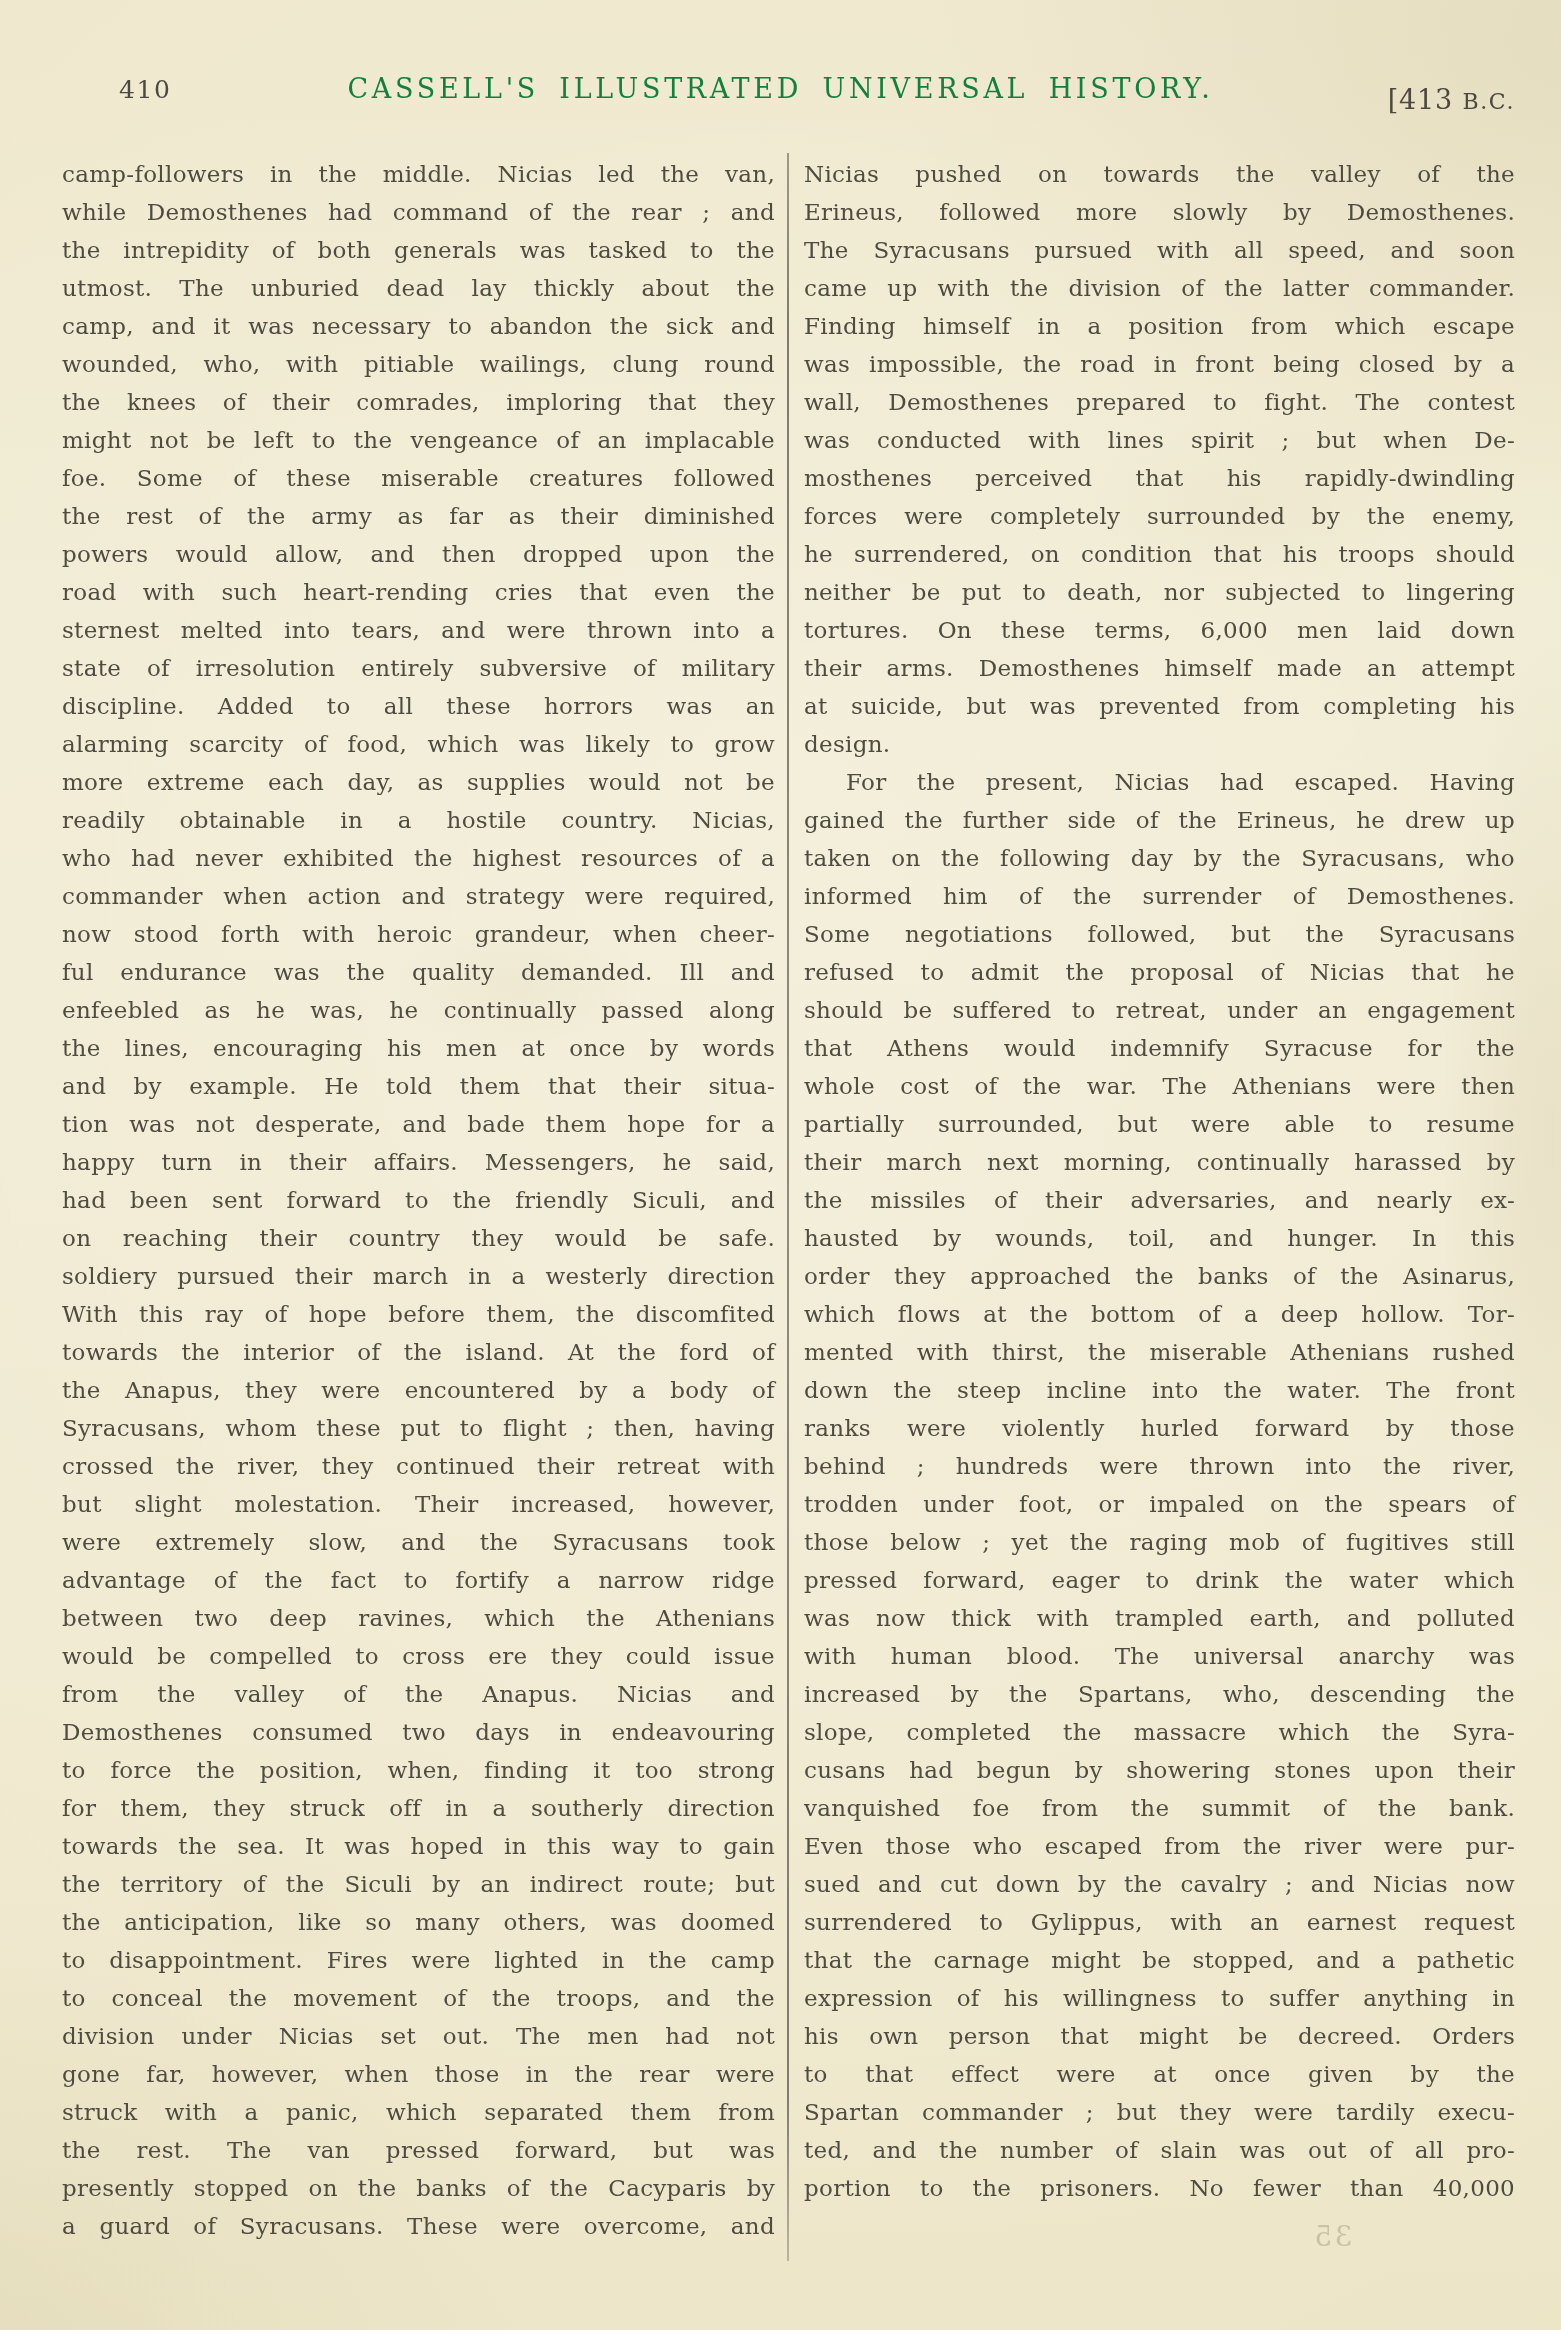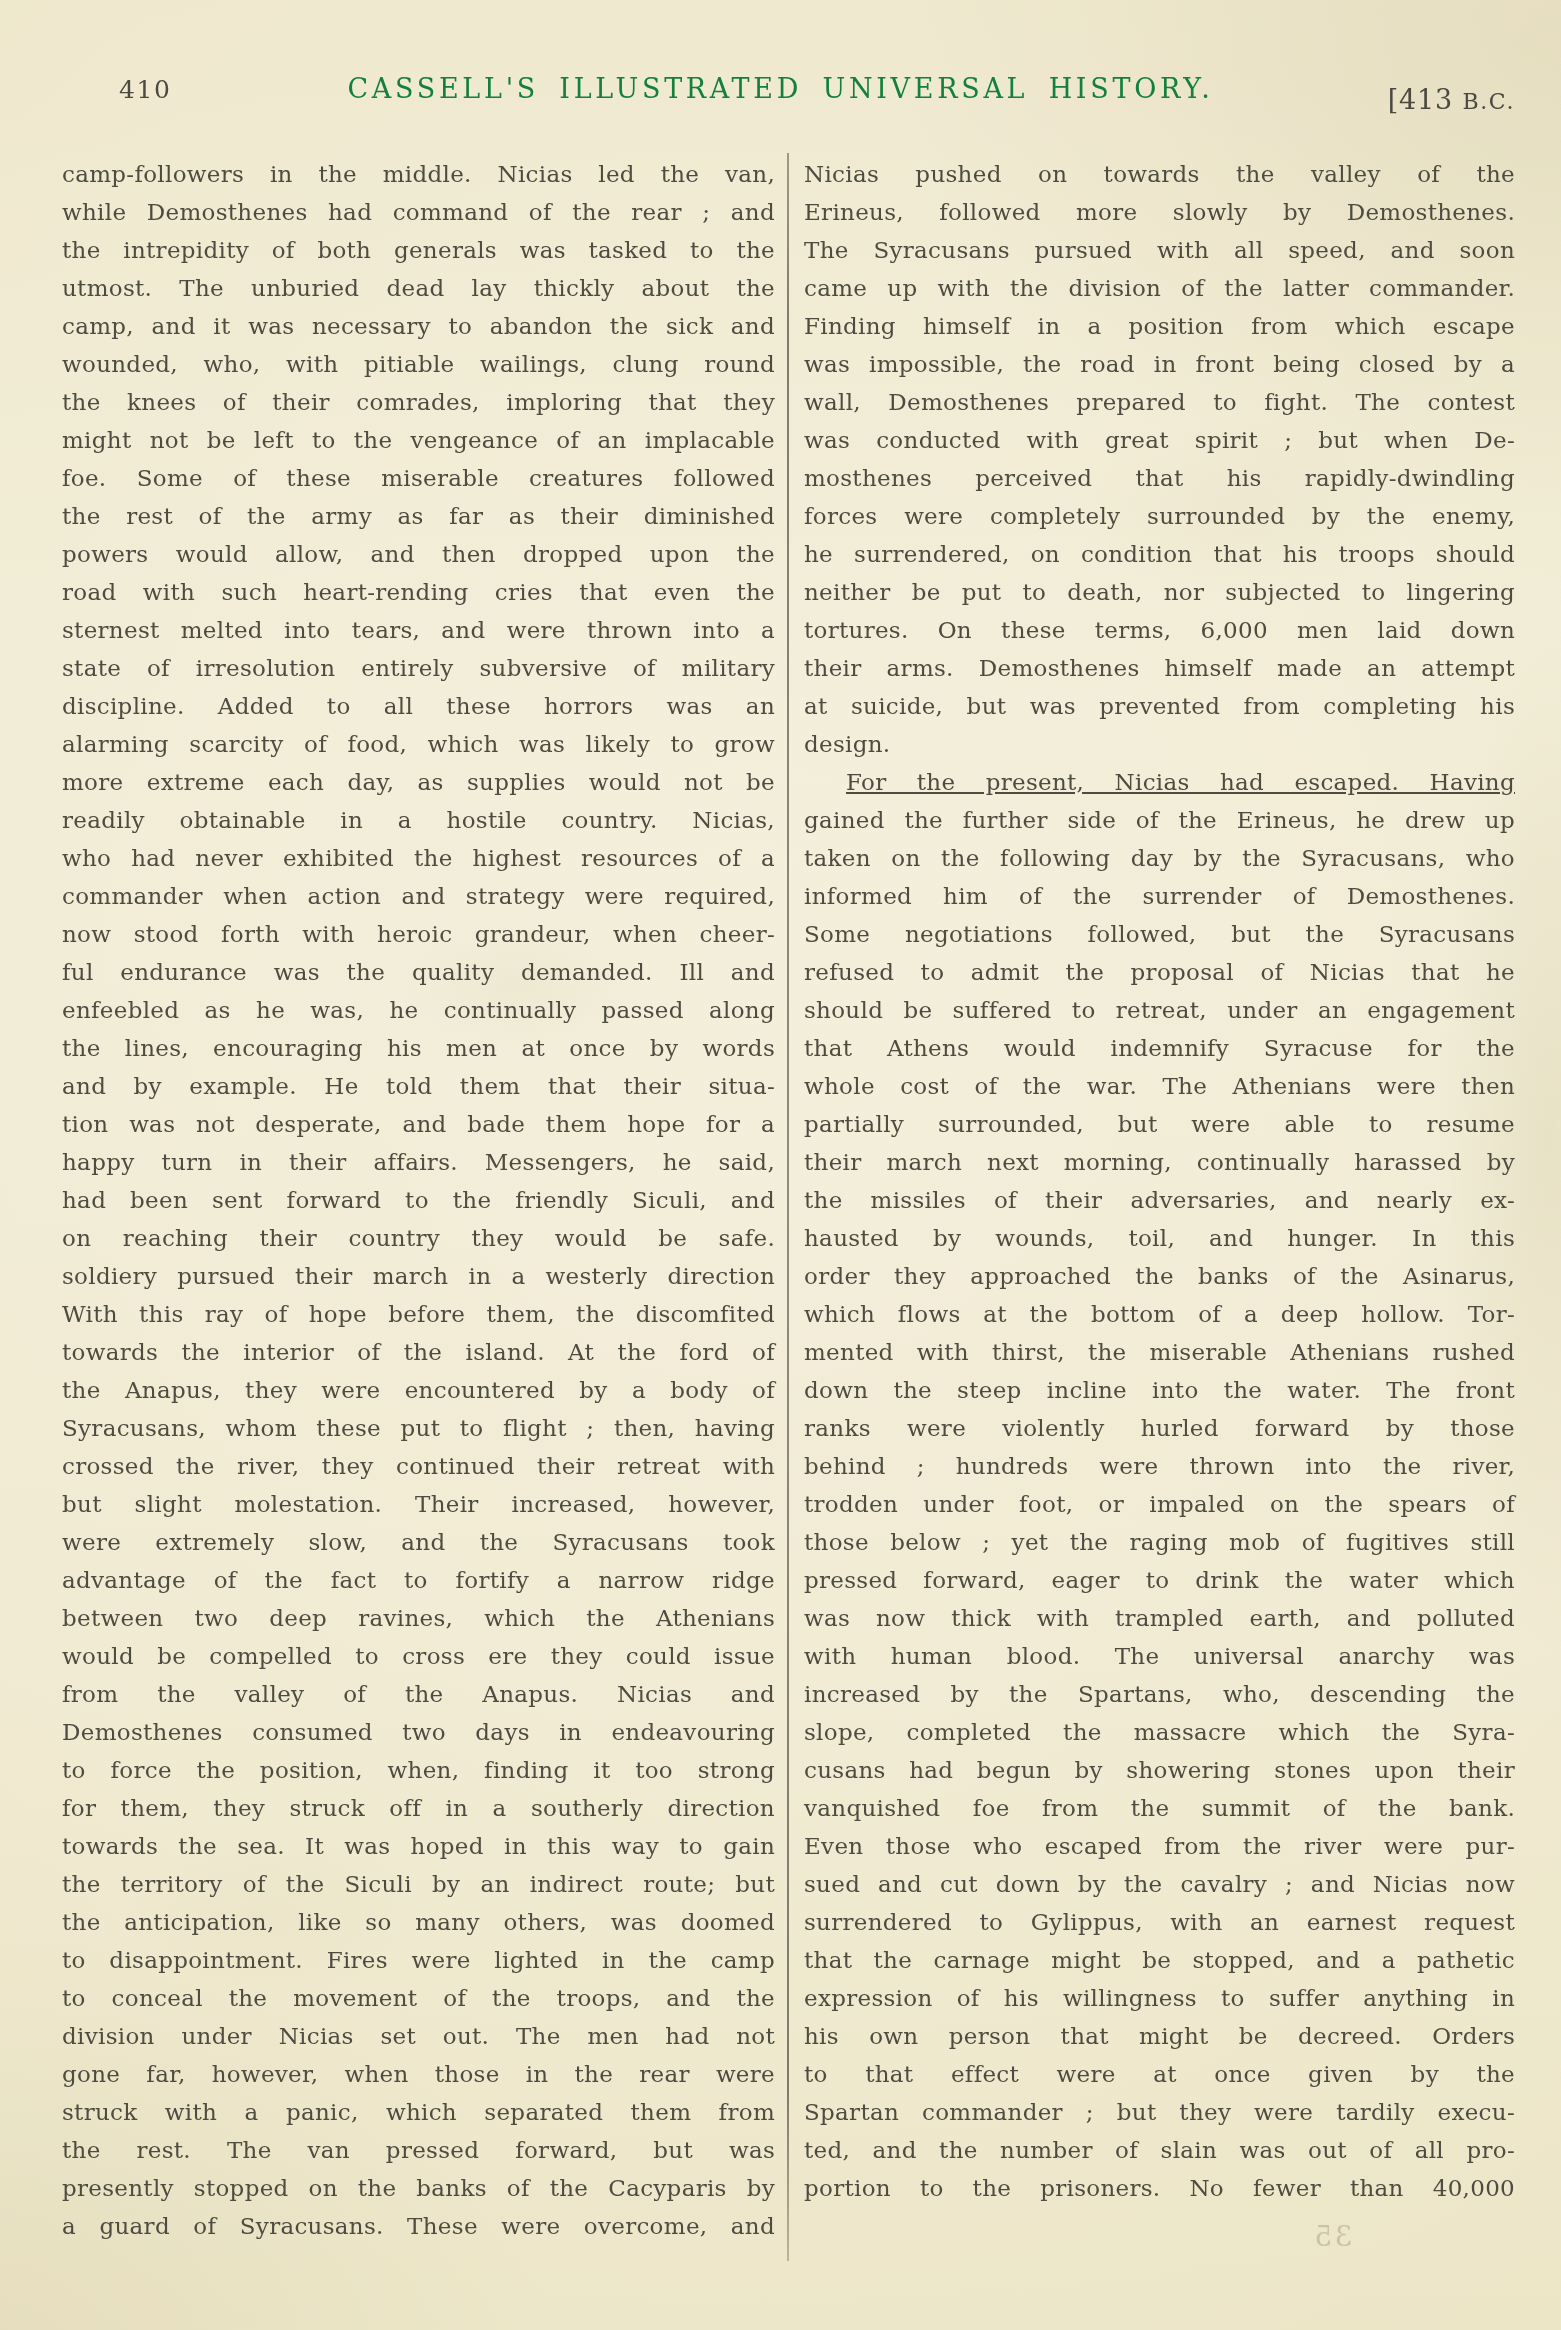--- a/index.html
+++ b/index.html
@@ -100,21 +100,20 @@
     text-align-last: justify;
     white-space: normal;
     overflow: visible;
     color: #4e4c41;
   }
   .line.para-end {
     text-align-last: left;
   }
   .line.indent {
     text-indent: 42px;
-    text-decoration: underline;
   }
 
   .show-through {
     position: absolute;
     left: 1312px;
     top: 2220px;
     font-size: 28px;
     color: rgba(146,136,102,0.38);
     transform: scaleX(-1);
     letter-spacing: 2.4px;
@@ -191,21 +190,21 @@
     <div class="line">a guard of Syracusans. These were overcome, and</div>
   </div>
 <div id="col-right" class="text-block">
     <div class="line">Nicias pushed on towards the valley of the</div>
     <div class="line">Erineus, followed more slowly by Demosthenes.</div>
     <div class="line">The Syracusans pursued with all speed, and soon</div>
     <div class="line">came up with the division of the latter commander.</div>
     <div class="line">Finding himself in a position from which escape</div>
     <div class="line">was impossible, the road in front being closed by a</div>
     <div class="line">wall, Demosthenes prepared to fight. The contest</div>
-    <div class="line">was conducted with great spirit ; but when De-</div>
+    <div class="line">was conducted with lines spirit ; but when De-</div>
     <div class="line">mosthenes perceived that his rapidly-dwindling</div>
     <div class="line">forces were completely surrounded by the enemy,</div>
     <div class="line">he surrendered, on condition that his troops should</div>
     <div class="line">neither be put to death, nor subjected to lingering</div>
     <div class="line">tortures. On these terms, 6,000 men laid down</div>
     <div class="line">their arms. Demosthenes himself made an attempt</div>
     <div class="line">at suicide, but was prevented from completing his</div>
     <div class="line para-end">design.</div>
     <div class="line indent">For the present, Nicias had escaped. Having</div>
     <div class="line">gained the further side of the Erineus, he drew up</div>

